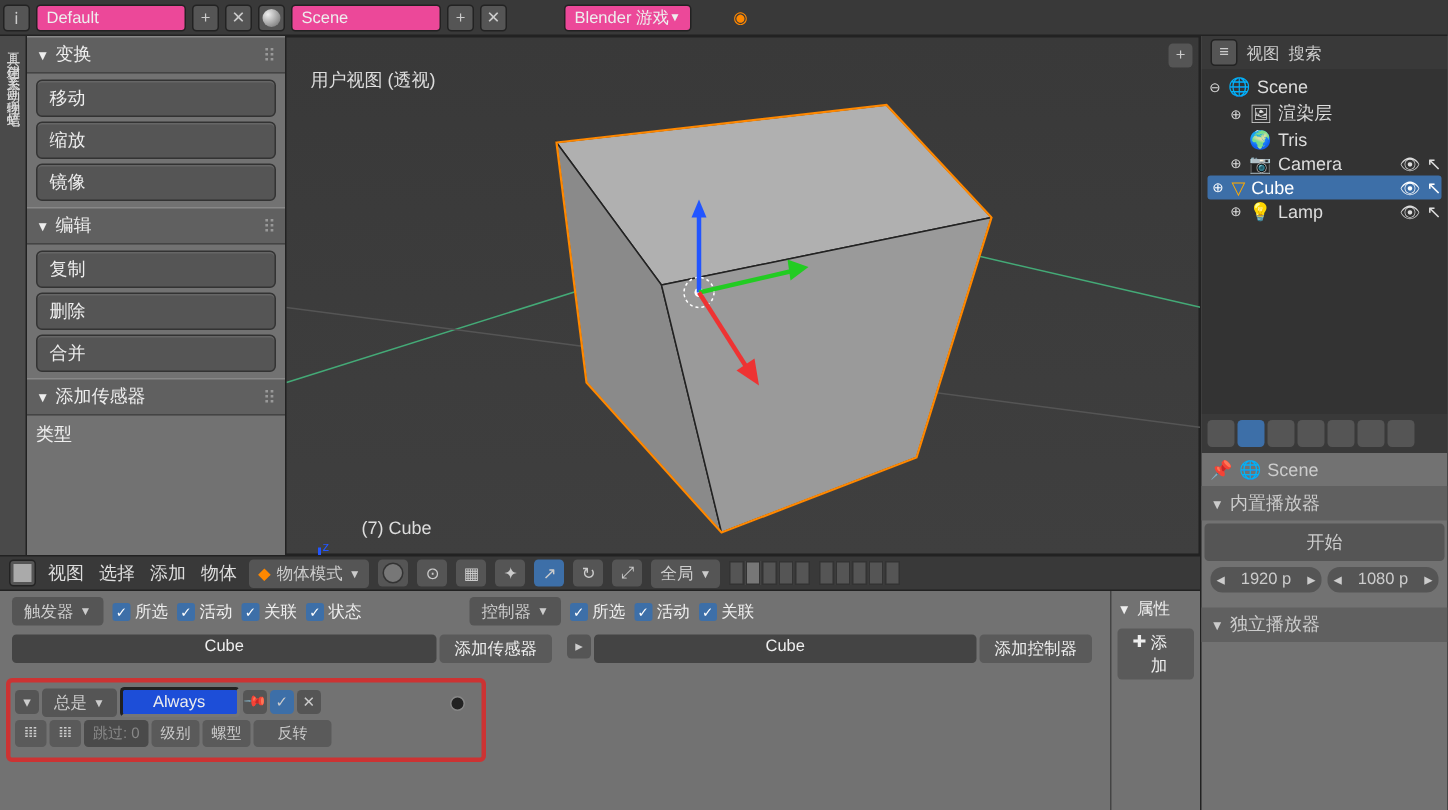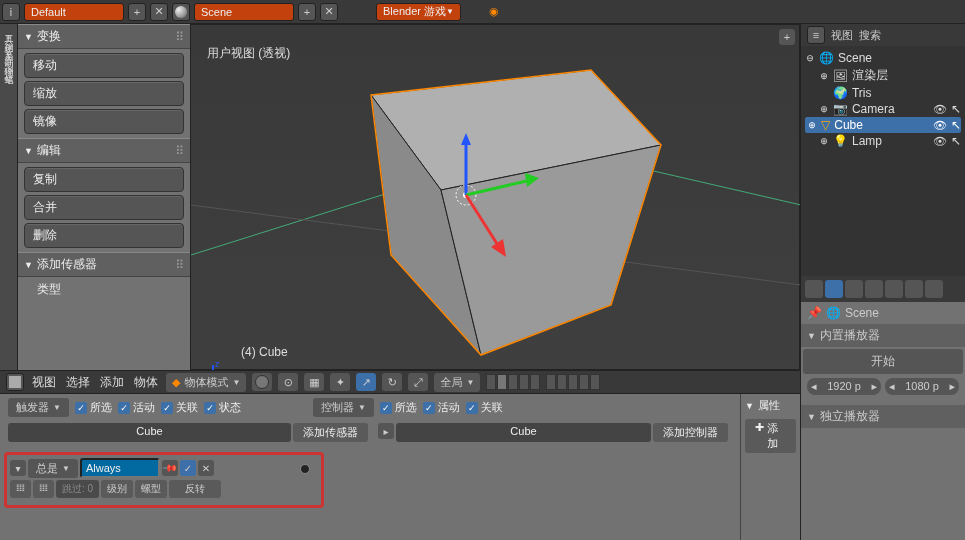--- a/index.html
+++ b/index.html
@@ -1,36 +1,36 @@
 <!DOCTYPE html>
 <html><head>
 <meta charset="utf-8">
 <style>
 * { margin: 0; padding: 0; box-sizing: border-box; font-family: sans-serif; }
 body { background: #393939; color: #ccc; font-size: 11px; width: 965px; height: 540px; overflow: hidden; position: relative; }
 
 
 .top-bar { height: 24px; background: #393939; display: flex; align-items: center; padding: 2px; gap: 4px; border-bottom: 1px solid #222; }
-.top-btn { background: #c2410c; border: 1px solid #222; border-radius: 3px; height: 18px; padding: 0 6px; display: flex; align-items: center; font-size: 11px; color: #eee; }
+.top-btn { background: #ec4899; border: 1px solid #222; border-radius: 3px; height: 18px; padding: 0 6px; display: flex; align-items: center; font-size: 11px; color: #eee; }
 .top-btn.wide { min-width: 100px; }
 .small-btn { width: 18px; height: 18px; background: #555; border: 1px solid #222; border-radius: 3px; display: flex; align-items: center; justify-content: center; font-size: 11px; }
 .status { color: #fff; font-size: 11px; margin-left: 8px; }
 
 
 .left-tabs { position: absolute; left: 0; top: 24px; width: 18px; height: 365px; background: #4a4a4a; border-right: 1px solid #222; }
 .vtab { writing-mode: vertical-rl; text-orientation: upright; font-size: 9px; padding: 4px 2px; color: #ddd; }
 
 
 .left-panel { position: absolute; left: 18px; top: 24px; width: 172px; background: #727272; height: 365px; overflow: hidden; }
 .panel-header { background: #606060; padding: 3px 6px; display: flex; align-items: center; gap: 4px; border-top: 1px solid #888; border-bottom: 1px solid #444; color: #eee; font-size: 12px; }
 .panel-header .arrow { font-size: 9px; }
 .panel-header .grip { margin-left: auto; color: #999; }
 .panel-body { padding: 4px 6px; display: flex; flex-direction: column; gap: 3px; }
 .panel-btn { background: #555; border: 1px solid #333; border-radius: 4px; padding: 3px 8px; color: #eee; text-align: left; font-size: 12px; box-shadow: inset 0 1px 0 rgba(255,255,255,0.1); }
-.type-label { padding: 4px 6px; color: #eee; font-size: 12px; margin-left: 13px; }
+.type-label { padding: 4px 6px; color: #eee; font-size: 12px; }
 
 
 .viewport { position: absolute; left: 190px; top: 24px; width: 610px; height: 346px; background: linear-gradient(#393939, #3f3f3f); border: 1px solid #222; }
 .viewport-title { position: absolute; left: 16px; top: 20px; color: #ddd; font-size: 12px; }
 .viewport-label { position: absolute; left: 50px; bottom: 10px; color: #ddd; font-size: 12px; }
 .axis-gizmo { position: absolute; left: 14px; bottom: 10px; }
 .viewport svg { position: absolute; inset: 0; }
 .plus-btn { position: absolute; right: 4px; top: 4px; width: 16px; height: 16px; background: #555; border-radius: 3px; display: flex; align-items: center; justify-content: center; }
 
 
@@ -50,21 +50,21 @@
 .check { display: flex; align-items: center; gap: 3px; color: #eee; font-size: 11px; }
 .check .box { width: 12px; height: 12px; background: #3d6fa8; border-radius: 2px; display: flex; align-items: center; justify-content: center; font-size: 9px; color: #fff; }
 .logic-row2 { display: flex; gap: 10px; padding: 2px 8px; }
 .obj-bar { display: flex; flex: 1; gap: 2px; }
 .obj-name { flex: 1; background: #444; color: #eee; padding: 2px 8px; border-radius: 3px; text-align: center; font-size: 11px; }
 .add-btn { background: #5a5a5a; padding: 2px 10px; border-radius: 3px; font-size: 11px; color: #eee; }
 .red-box { position: absolute; left: 4px; top: 58px; width: 320px; height: 56px; border: 3px solid #c33; border-radius: 4px; }
 .sensor-block { position: absolute; left: 10px; top: 64px; display: flex; flex-direction: column; gap: 2px; }
 .sensor-row { display: flex; align-items: center; gap: 2px; }
 .sensor-type { background: #555; border-radius: 3px; padding: 2px 8px; display: flex; align-items: center; gap: 4px; font-size: 11px; }
-.sensor-name { background: #0369a1; color: #eee; padding: 2px 4px; border-radius: 3px; font-size: 11px; width: 80px; }
+.sensor-name { background: #1d4ed8; color: #eee; padding: 2px 20px; border-radius: 3px; font-size: 11px; width: 80px; }
 .tiny-icon { width: 16px; height: 16px; background: #555; border-radius: 3px; display: flex; align-items: center; justify-content: center; font-size: 10px; }
 .sensor-subrow { display: flex; gap: 2px; }
 .sub-btn { background: #5a5a5a; border-radius: 3px; padding: 2px 6px; font-size: 10px; color: #ccc; }
 .sub-btn.dim { background: #4a4a4a; color: #888; }
 .dot { position: absolute; width: 10px; height: 10px; border-radius: 50%; background: #222; border: 1px solid #888; }
 
 
 .props-side { position: absolute; left: 740px; top: 394px; width: 60px; height: 146px; background: #727272; border-left: 1px solid #444; padding: 4px; }
 .props-side .hdr { display: flex; align-items: center; gap: 4px; font-size: 11px; color: #eee; }
 
@@ -136,22 +136,22 @@
     <div class="panel-btn">缩放</div>
     <div class="panel-btn">镜像</div>
   </div>
   <div class="panel-header">
       <span class="arrow">▼</span>
       <span>编辑</span>
       <span class="grip">⠿</span>
     </div>
   <div class="panel-body">
     <div class="panel-btn">复制</div>
+    <div class="panel-btn">删除</div>
     <div class="panel-btn">合并</div>
-    <div class="panel-btn">删除</div>
   </div>
   <div class="panel-header">
       <span class="arrow">▼</span>
       <span>添加传感器</span>
       <span class="grip">⠿</span>
     </div>
   <div class="type-label">类型</div>
 </div>
 
 <div class="viewport">
@@ -181,21 +181,21 @@
   <div class="axis-gizmo">
     <svg width="34" height="34">
       <line x1="8" y1="26" x2="8" y2="6" stroke="#25f" stroke-width="2"></line>
         <text x="10" y="8" fill="#25f" font-size="9">z</text>
       <line x1="8" y1="26" x2="26" y2="22" stroke="#2c2" stroke-width="2"></line>
         <text x="26" y="22" fill="#2c2" font-size="9">y</text>
       <line x1="8" y1="26" x2="2" y2="32" stroke="#e33" stroke-width="2"></line>
         <text x="0" y="34" fill="#e33" font-size="9">x</text>
     </svg>
   </div>
-  <div class="viewport-label">(4) Cube</div>
+  <div class="viewport-label">(7) Cube</div>
 </div>
 
 <div class="vp-header">
   <div class="small-btn">
       <span class="icon-cube-sm"></span>
     </div>
   <span class="menu">视图</span>
   <span class="menu">选择</span>
   <span class="menu">添加</span>
   <span class="menu">物体</span>

